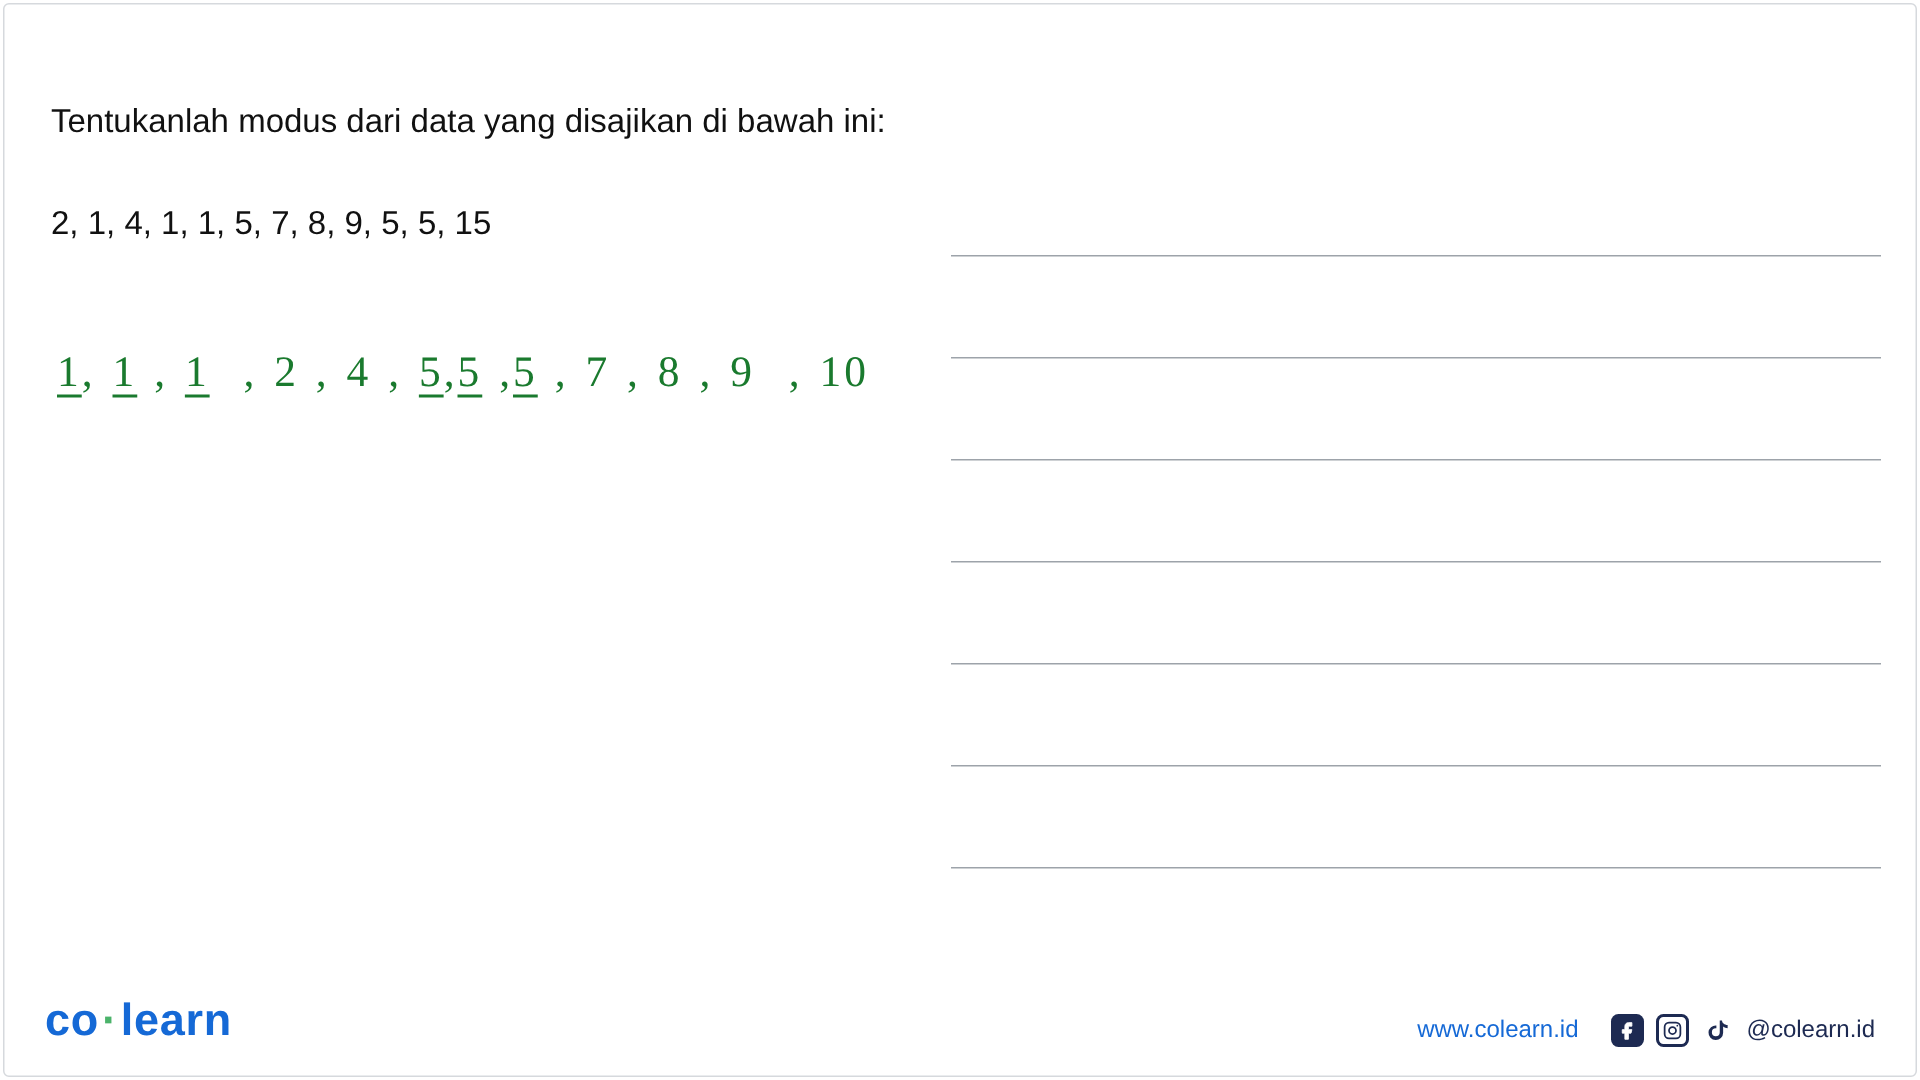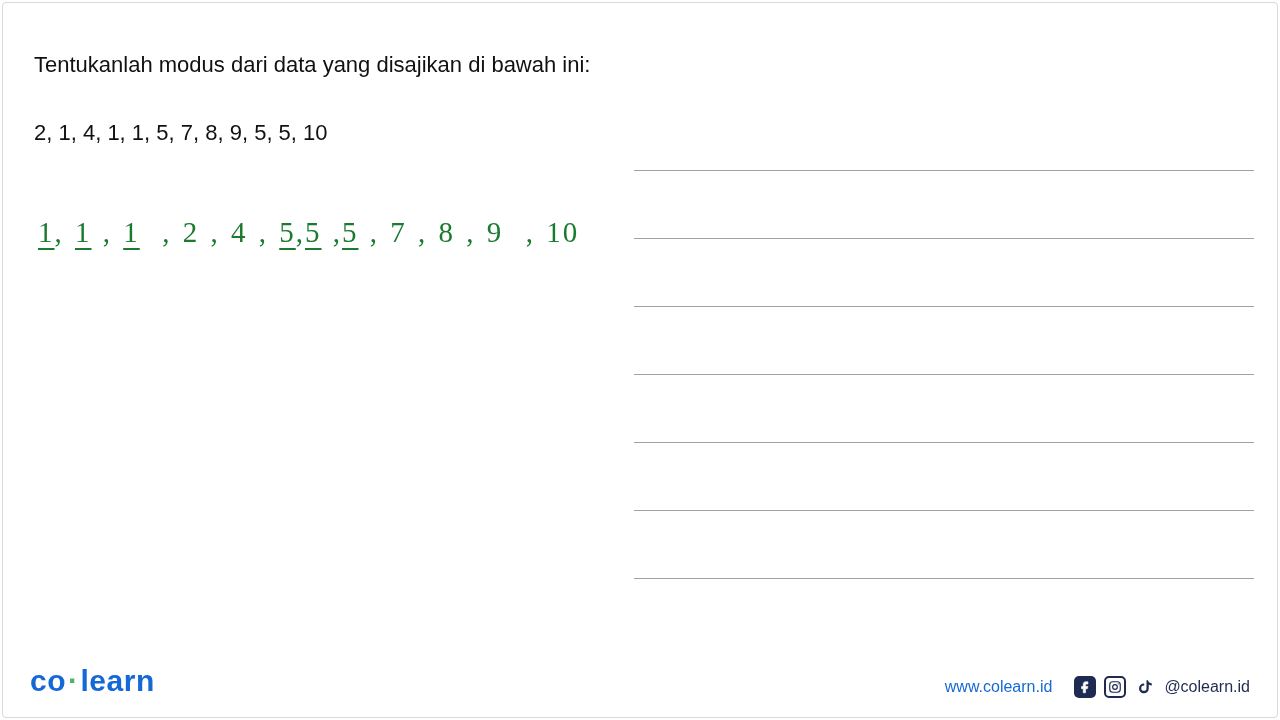--- a/index.html
+++ b/index.html
@@ -1,17 +1,17 @@
 <!DOCTYPE html>
 <html><head>
 <meta charset="utf-8">
 <style>
   * { margin: 0; padding: 0; box-sizing: border-box; }
   html, body { width: 1280px; height: 720px; background: #fff; font-family: Arial, Helvetica, sans-serif; position: relative; overflow: hidden; }
-  .content { position: absolute; top: 0; left: 0; right: 0; padding: 52px 34px 0 34px; }
+  .content { position: absolute; top: 16px; left: 0; right: 0; padding: 52px 34px 0 34px; }
   .question-text { font-size: 22px; color: #111; font-weight: 400; margin-bottom: 42px; }
   .data-line { font-size: 22px; color: #111; font-weight: 400; margin-bottom: 70px; }
   .handwritten {
     font-family: "Comic Sans MS", "Segoe Script", cursive;
     color: #1a7a2e;
     font-size: 29px;
     font-weight: 500;
     letter-spacing: 2px;
     word-spacing: 2px;
     margin-left: 4px;
@@ -34,21 +34,21 @@
   .handle { color: #1d2a52; font-size: 16px; font-weight: 500; }
   .frame-border { position:absolute; top:2px; left:2px; right:2px; bottom:2px; border:1px solid #d6d9dd; border-radius:4px; pointer-events:none; }
 </style>
 </head>
 <body>
 
 <div class="frame-border"></div>
 
 <div class="content">
   <div class="question-text">Tentukanlah modus dari data yang disajikan di bawah ini:</div>
-  <div class="data-line">2, 1, 4, 1, 1, 5, 7, 8, 9, 5, 5, 10</div>
+  <div class="data-line">2, 1, 4, 1, 1, 5, 7, 8, 9, 5, 5, 15</div>
 
   <div class="handwritten">
     <span class="u">1</span>,
     <span class="u">1</span> ,
     <span class="u">1</span>
     &nbsp;,&nbsp;<span>2</span> ,
     <span>4</span> ,
     <span class="u">5</span>,<span class="u">5</span>
     ,<span class="u">5</span> ,
     <span>7</span> ,

